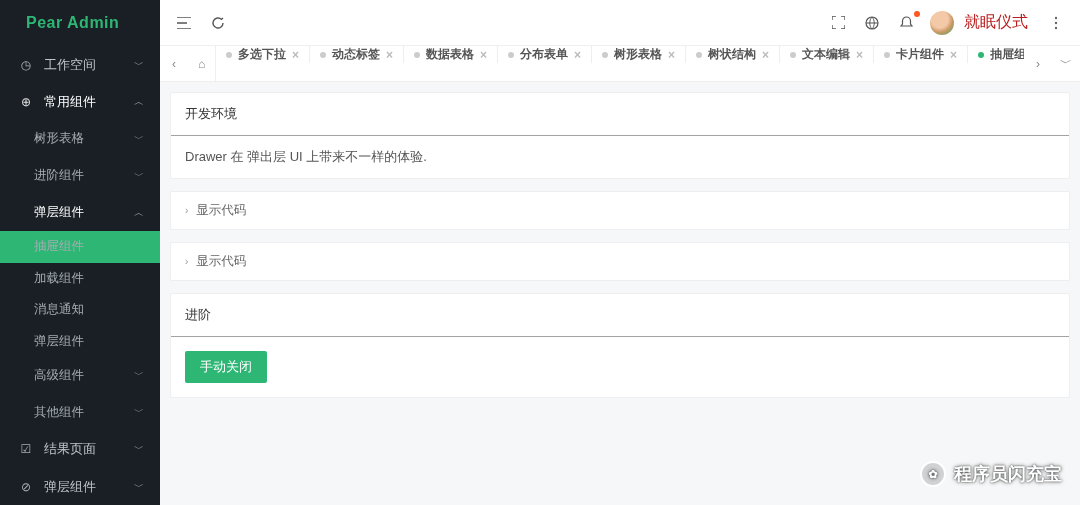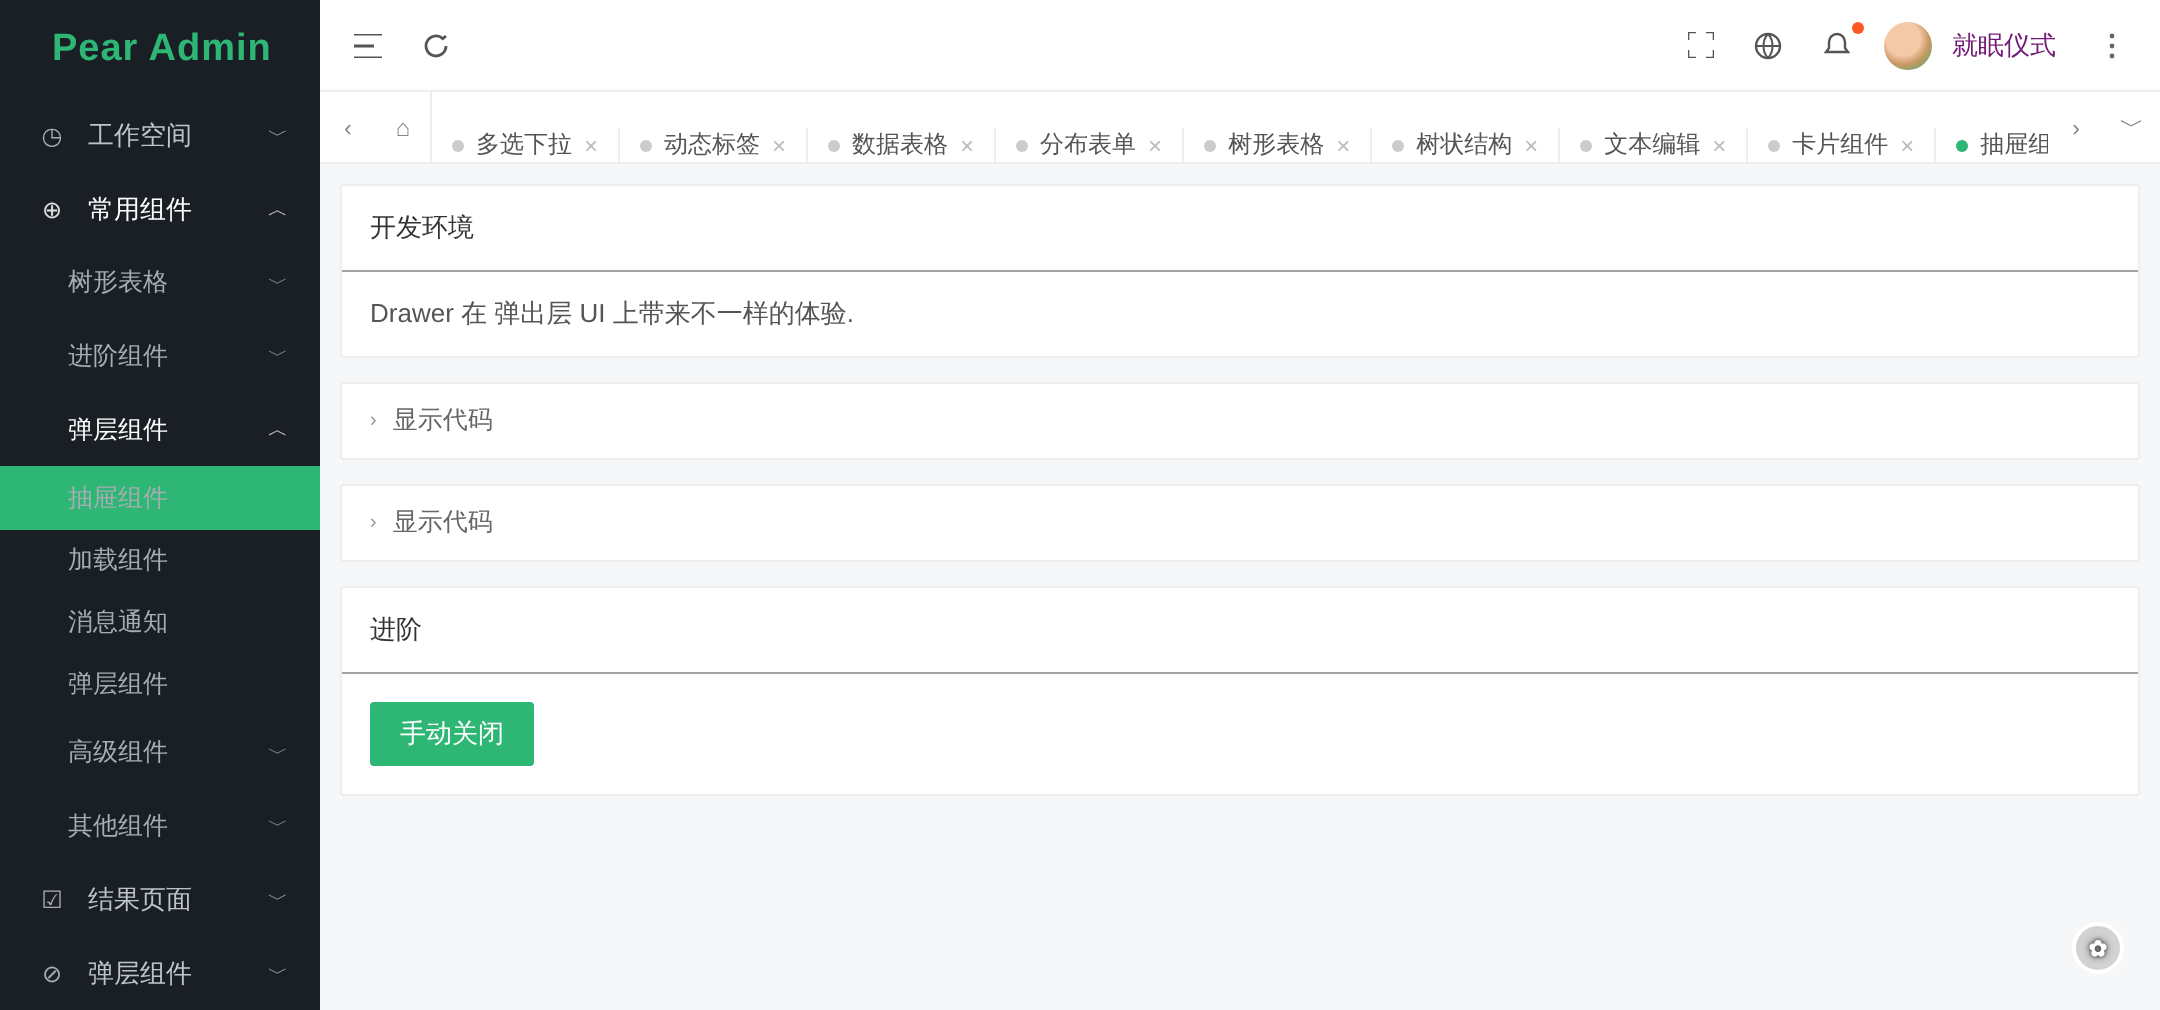--- a/index.html
+++ b/index.html
@@ -1,44 +1,44 @@
 <!DOCTYPE html>
 <html><head>
 <meta charset="utf-8">
 <style>
 * { margin:0; padding:0; box-sizing:border-box; }
 body { font-family:"Helvetica Neue",Arial,"Microsoft YaHei",sans-serif; font-size:13px; color:#333; background:#fff; overflow:hidden; }
 .app { display:flex; width:1080px; height:505px; }
 
 
 .sidebar { width:160px; background:#191f25; color:#8a9199; display:flex; flex-direction:column; overflow-y:auto; }
-.brand { color:#2db674; font-weight:700; font-size:19px; padding:14px 0 14px 26px; letter-spacing:.5px; }
+.brand { color:#2db674; font-weight:700; font-size:16px; padding:14px 0 14px 26px; letter-spacing:.5px; }
 .menu-item { display:flex; align-items:center; padding:0 16px 0 18px; height:40px; cursor:pointer; font-size:13px; color:#bfc4c9; }
 .menu-item.selected { background:#2db674; color:#fff; }
 .menu-item.expanded { color:#fff; }
 .menu-item .mi-icon { width:16px; display:flex; justify-content:center; margin-right:10px; font-size:12px; opacity:.85; }
 .menu-item .mi-arrow { margin-left:auto; font-size:10px; opacity:.7; }
 .menu-item.child { padding-left:34px; font-size:12.5px; color:#a6acb3; }
 .menu-item.child.expanded { color:#fff; }
 .menu-item.grandchild { padding-left:34px; font-size:12.5px; color:#a6acb3; height:34px; }
 
 
 .main { flex:1; display:flex; flex-direction:column; min-width:0; }
 .topbar { height:46px; display:flex; align-items:center; border-bottom:1px solid #eee; padding:0 10px; gap:6px; }
 .tb-btn { width:28px; height:28px; display:flex; align-items:center; justify-content:center; color:#666; cursor:pointer; font-size:13px; }
 .tb-spacer { flex:1; }
 .notif { position:relative; }
 .notif .dot { position:absolute; top:2px; right:0; width:6px; height:6px; border-radius:50%; background:#ff5722; }
 .avatar { width:24px; height:24px; border-radius:50%; background:radial-gradient(circle at 40% 35%, #f4c9a8 40%, #c96 60%, #3a6 100%); margin:0 4px; }
-.username { font-size:13px; color:#701a75; padding-right:8px; }
+.username { font-size:16px; color:#b91c1c; padding-right:8px; }
 
 
 .tabs-row { height:36px; display:flex; align-items:stretch; border-bottom:1px solid #eee; }
 .tabs-nav { width:28px; display:flex; align-items:center; justify-content:center; color:#888; cursor:pointer; font-size:12px; }
-.tabs { flex:1; display:flex; align-items:flex-end; overflow:hidden; }
+.tabs { flex:1; display:flex; align-items:flex-start; overflow:hidden;font-weight:bold; }
 .tab { display:flex; align-items:center; padding:0 10px; font-size:12px; color:#555; border-right:1px solid #eee; cursor:pointer; white-space:nowrap; gap:6px; }
 .tab .tdot { width:6px; height:6px; border-radius:50%; background:#ccc; }
 .tab.active .tdot { background:#2db674; }
 .tab .tclose { color:#bbb; font-size:12px; }
 .tabs-row .home { width:28px; display:flex; align-items:center; justify-content:center; border-right:1px solid #eee; color:#888; font-size:12px; }
 
 
 .content { flex:1; background:#f6f7f8; overflow-y:auto; padding:10px; }
 .card { background:#fff; border:1px solid #eee; border-radius:2px; margin-bottom:12px; }
 .card-hd { padding:12px 14px; font-size:13px; border-bottom:1px solid #a3a3a3; color:#333; }
@@ -248,13 +248,14 @@
           <button class="btn green">手动关闭</button>
         </div>
       </div>
 
     </div>
   </div>
 </div>
 
 <div class="wm">
   <span class="wcircle">✿</span>
+  <span>程序员闪充宝</span>
 </div>
 
 </body></html>

